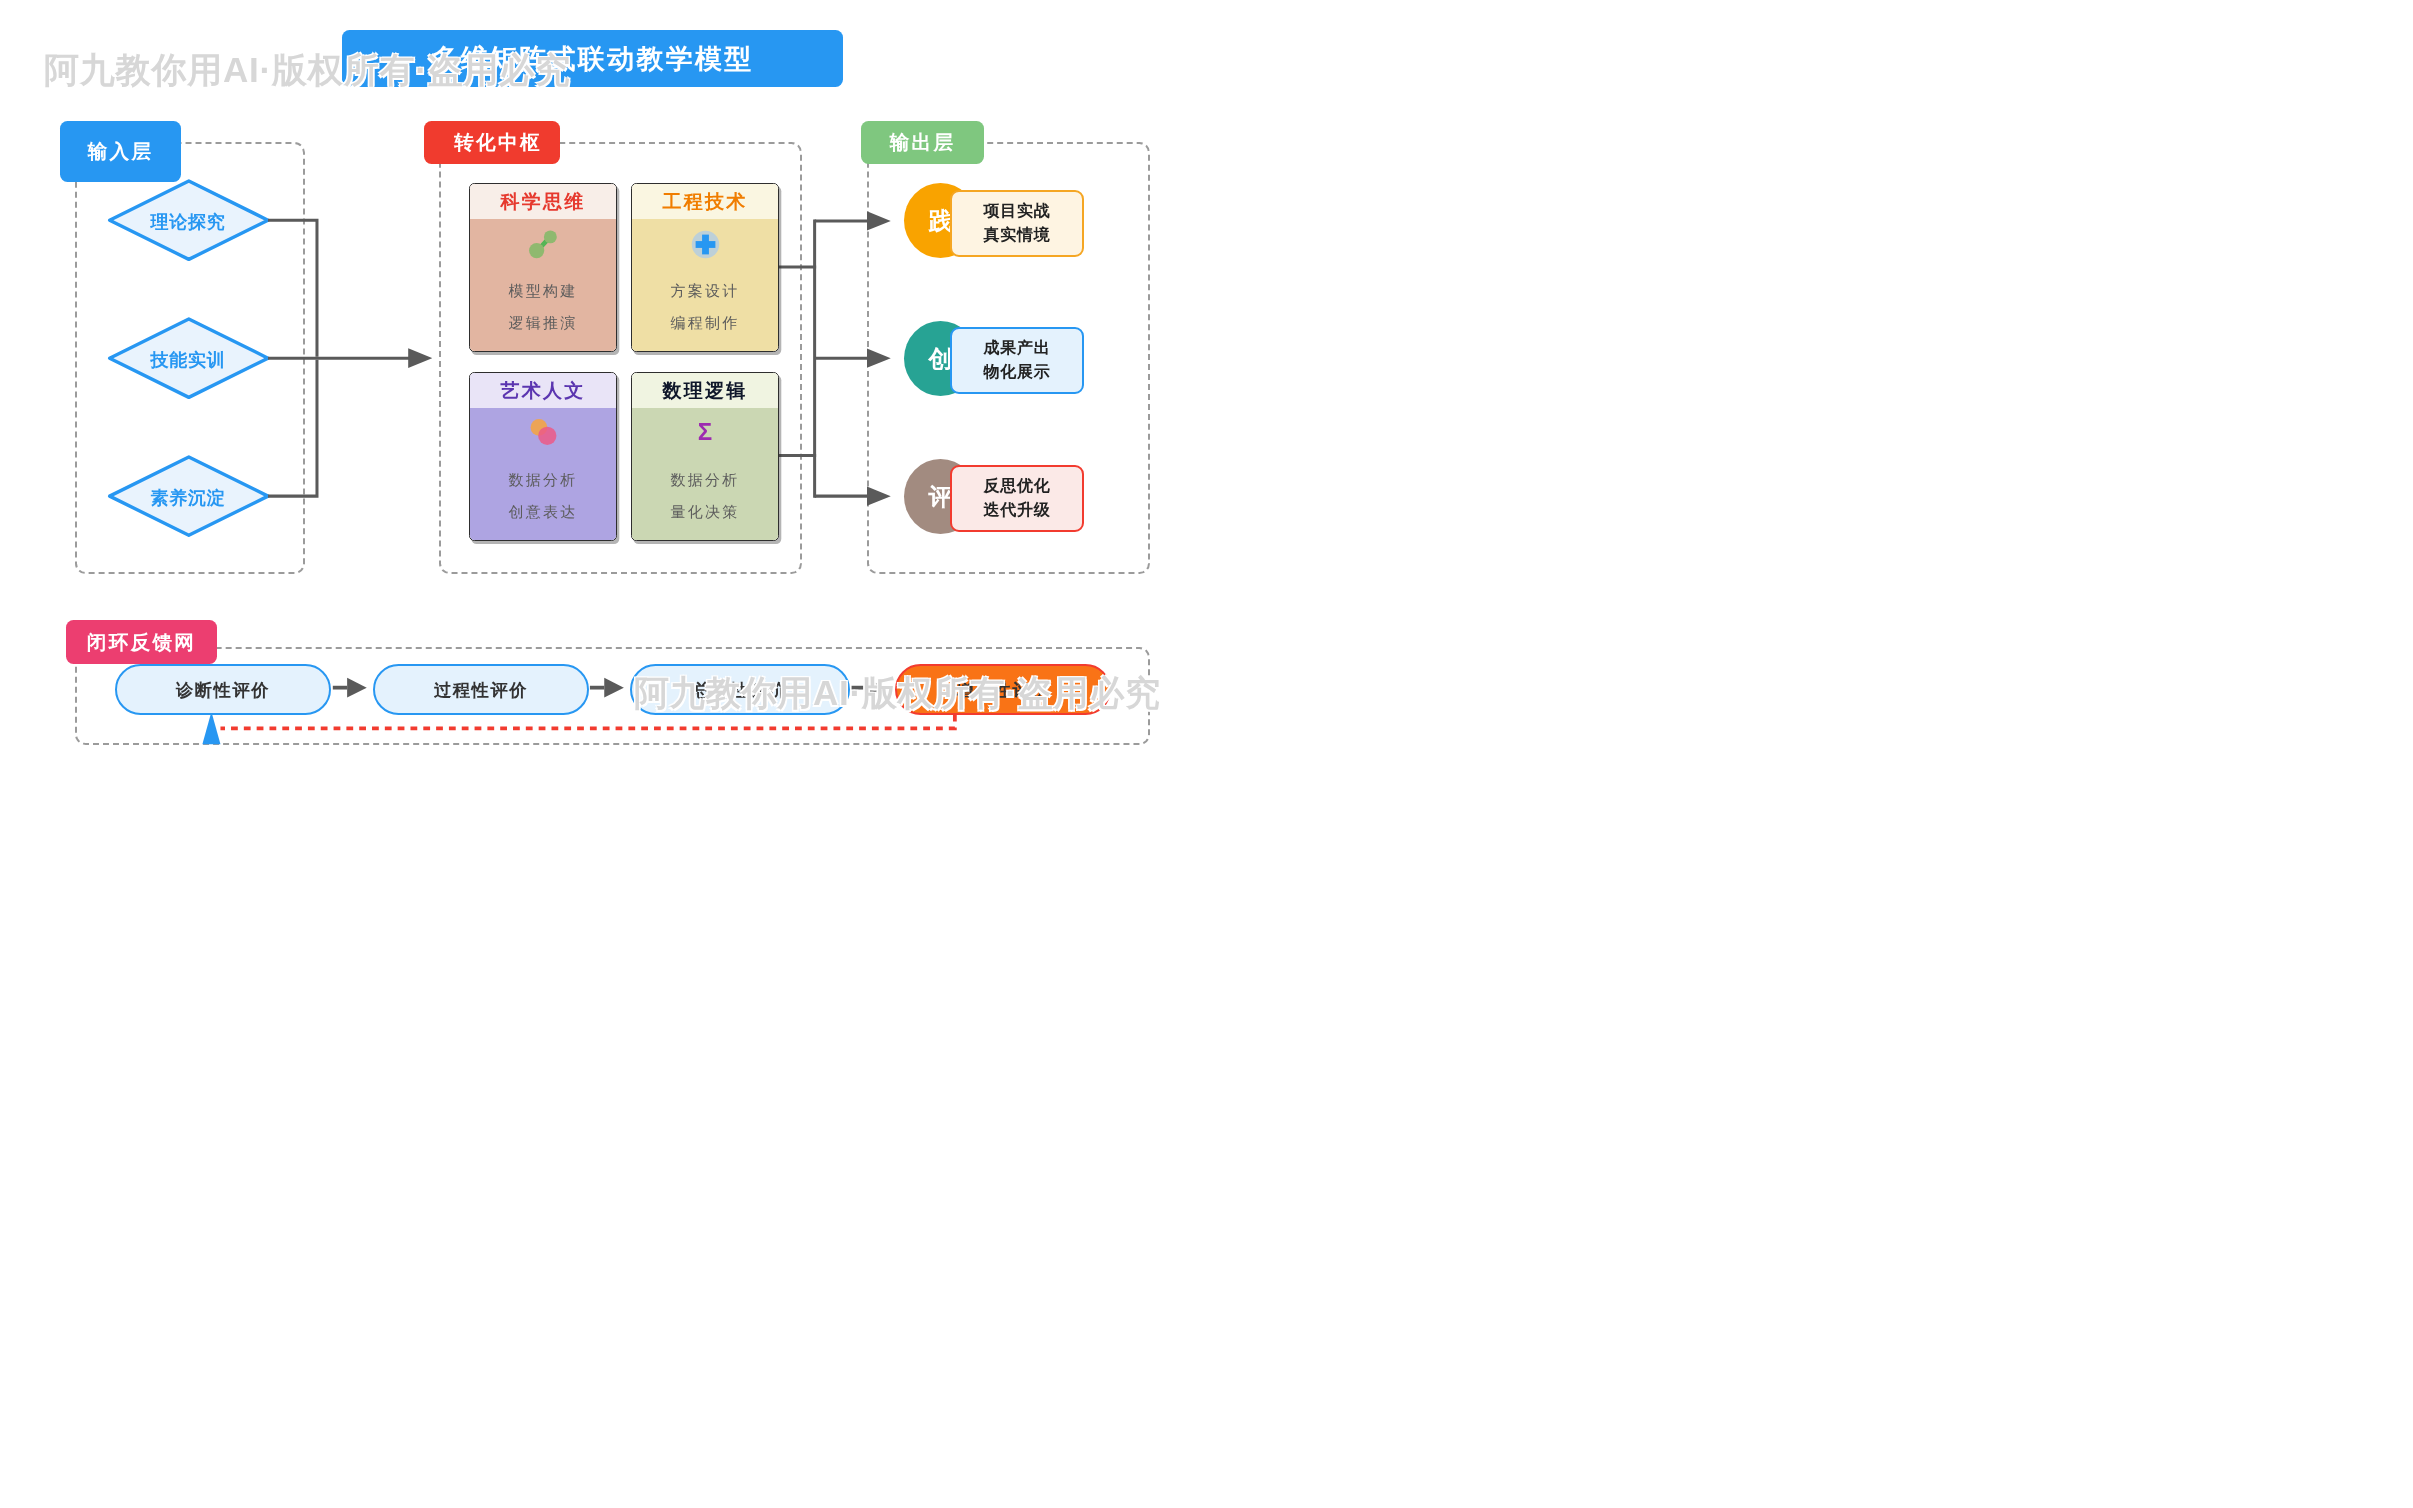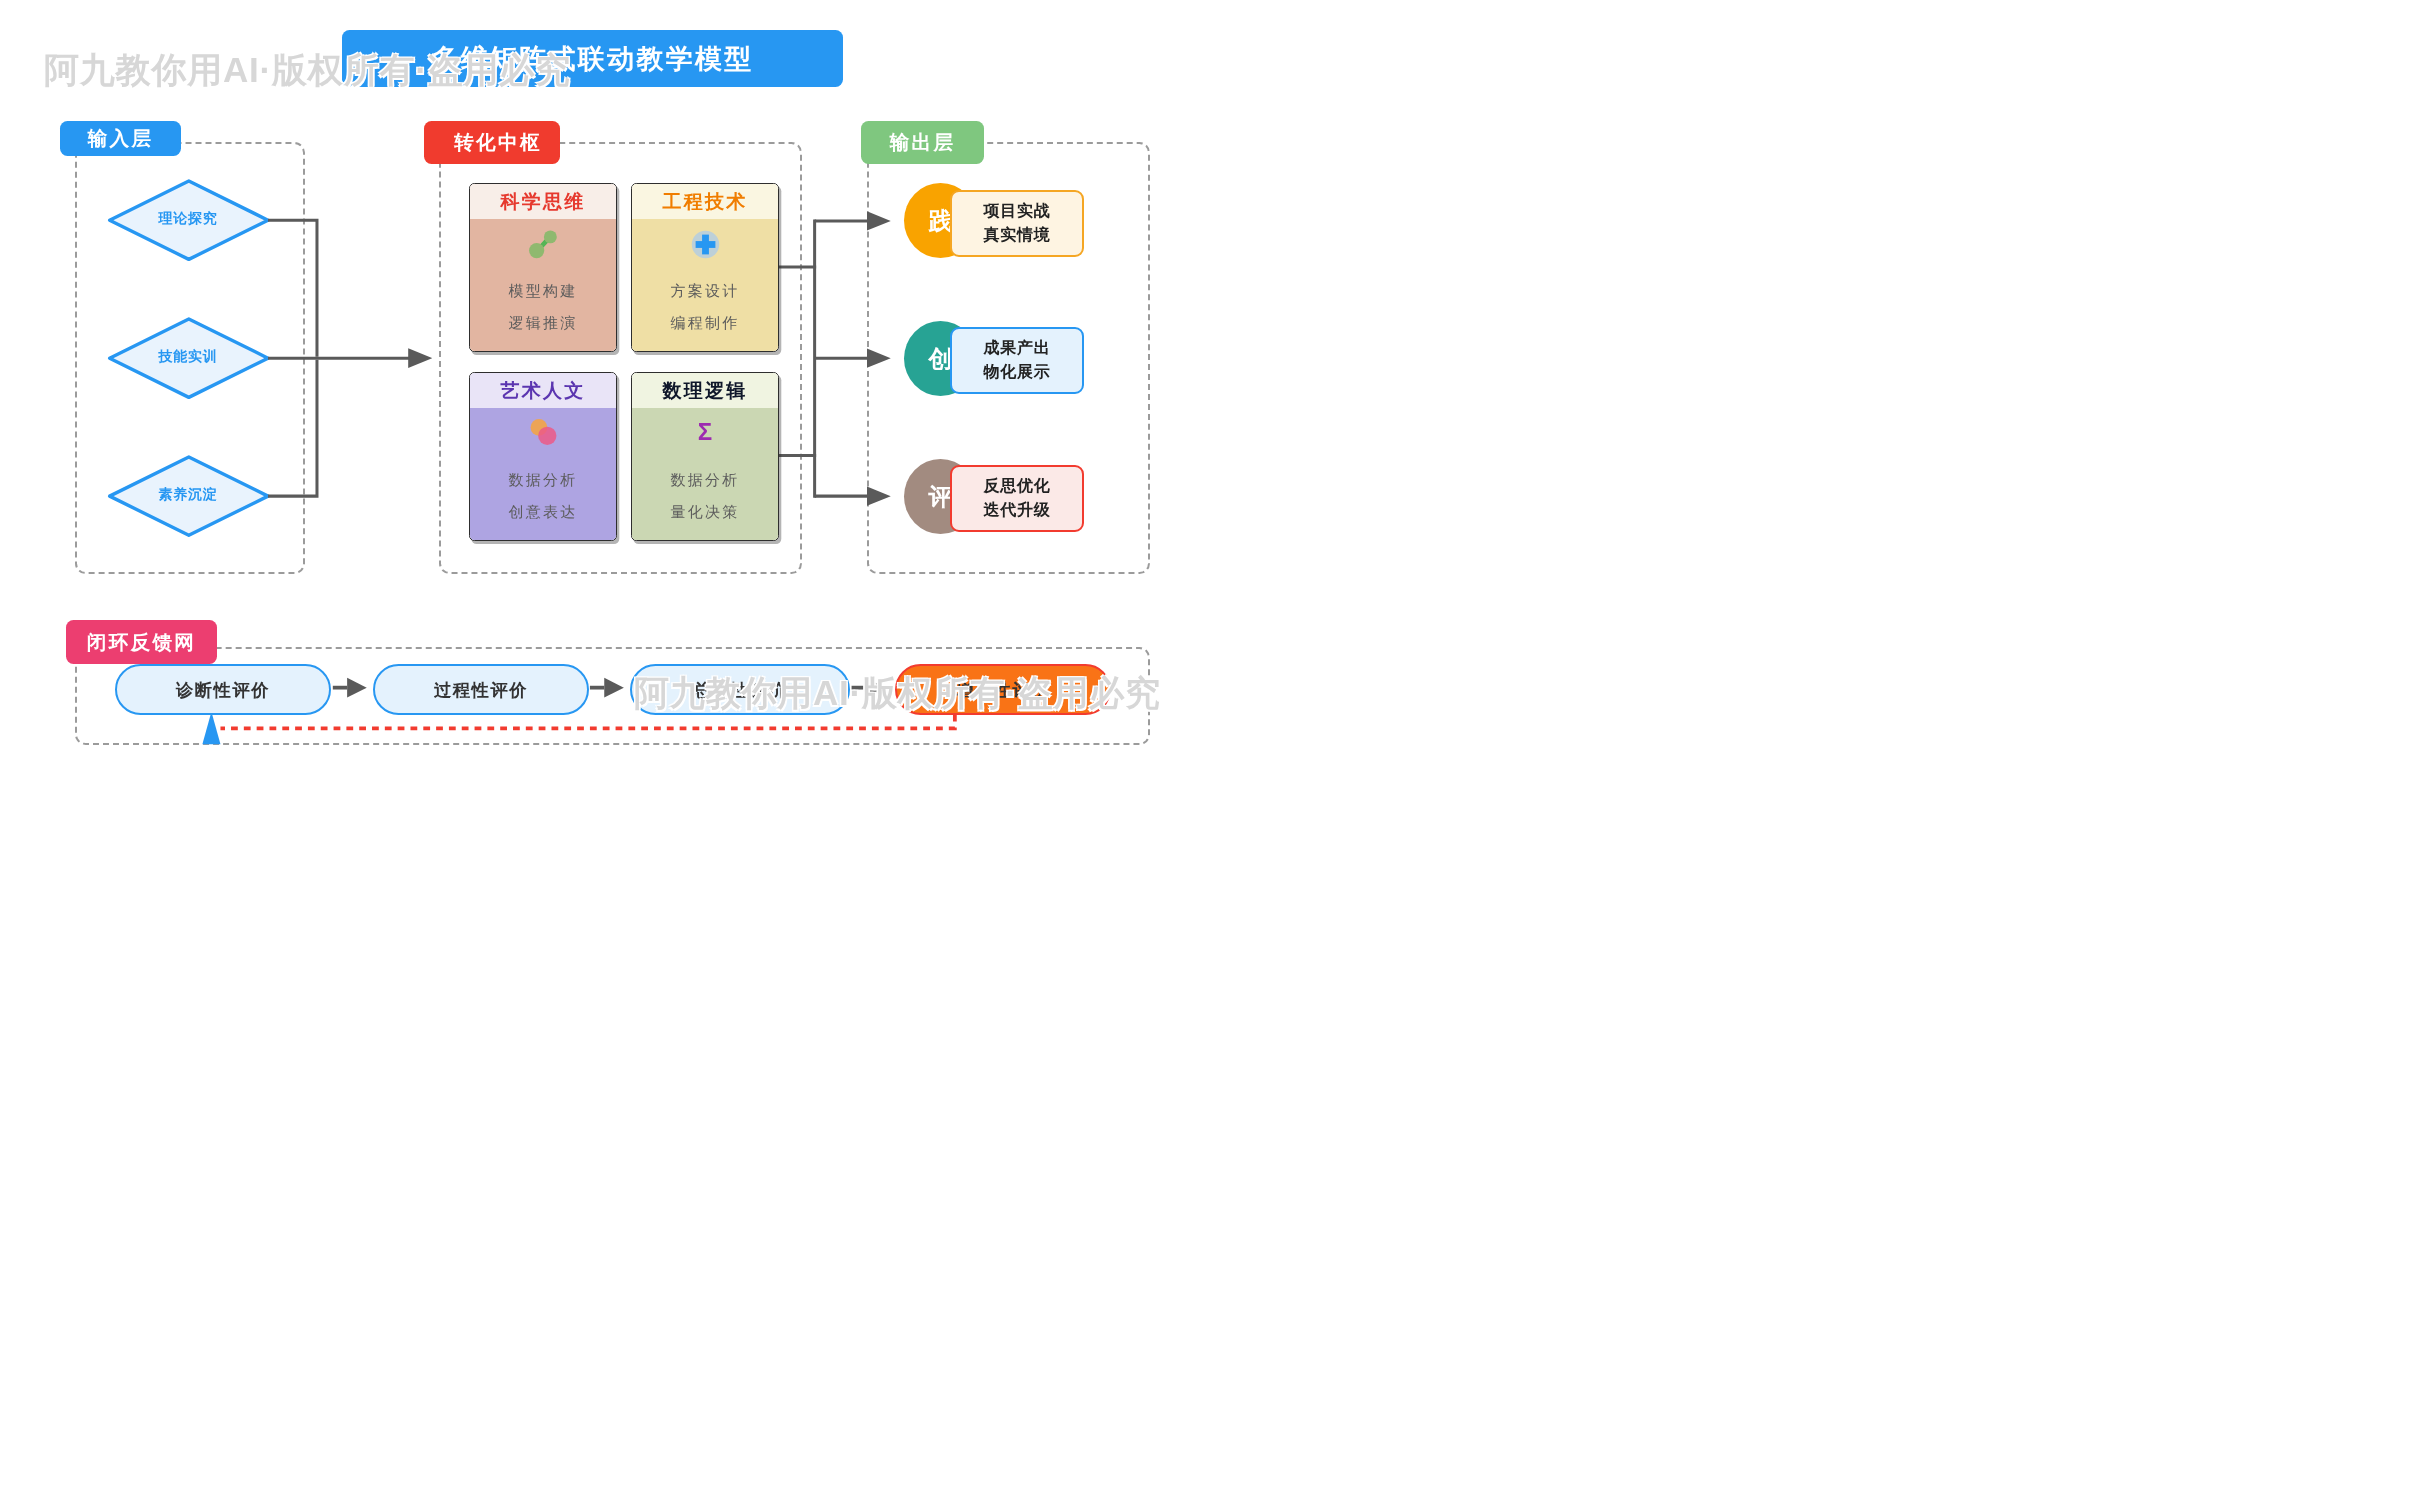--- a/index.html
+++ b/index.html
@@ -5,21 +5,21 @@
   html,body{margin:0;padding:0;background:#fff;}
   .canvas{position:relative;width:1207px;height:754px;background:#fff;overflow:hidden;
           font-family:"Liberation Sans",sans-serif;}
   .dash-box{position:absolute;border:2.3px dashed #9b9b9b;border-radius:10.6px;z-index:0;}
   .layer-svg{position:absolute;left:0;top:0;z-index:1;pointer-events:none;}
   .banner{position:absolute;left:342px;top:30px;width:501px;height:57px;background:#2797F2;
           border-radius:7.5px;display:flex;align-items:center;justify-content:center;z-index:2;}
   .banner span{color:#fff;font-size:27px;font-weight:bold;letter-spacing:2.3px;}
   .tag{position:absolute;display:flex;align-items:center;justify-content:center;color:#fff;
        font-weight:bold;font-size:19.6px;letter-spacing:2.3px;border-radius:7.5px;z-index:3;}
-  .dlabel{position:absolute;width:158px;text-align:center;color:#2797F2;font-size:14px;
+  .dlabel{position:absolute;width:158px;text-align:center;color:#2797F2;font-size:18px;
           font-weight:bold;z-index:3;letter-spacing:0.8px;}
   .card{position:absolute;width:146px;height:167px;border:1.9px solid #2e2e2e;border-radius:5.3px;
         overflow:hidden;z-index:2;box-shadow:2.3px 3px 0 rgba(40,40,40,.35);background:#fff;}
   .card .hd{height:35px;display:flex;align-items:center;justify-content:center;font-size:19px;
             font-weight:bold;letter-spacing:2.3px;}
   .card .bd{position:relative;height:132px;}
   .card .icon{position:absolute;top:7.5px;left:0;right:0;display:flex;justify-content:center;}
   .cline{position:absolute;left:0;right:0;text-align:center;font-size:15px;color:#5c5c5c;
          letter-spacing:2.3px;}
   .cline.l1{top:63px;} .cline.l2{top:95px;}
@@ -77,21 +77,21 @@
     <polygon points="1148,899 1174,912 1148,925" fill="#5a5a5a"></polygon>
 
     <path d="M1266 948 V966 H292" fill="none" stroke="#F23B2F" stroke-width="5" stroke-dasharray="9 8"></path>
     <polygon points="280,944 292,987 268,987" fill="#2797F2"></polygon>
   </svg>
 
   <div class="banner">
     <span>多维矩阵式联动教学模型</span>
   </div>
 
-  <div class="tag" style="left:60px;top:121px;width:121px;height:35px;background:#2797F2;font-family:Liberation Mono, monospace;">
+  <div class="tag" style="left:60px;top:121px;width:121px;height:61px;background:#2797F2;font-family:Liberation Mono, monospace;">
     <span>输入层</span>
   </div>
   <div class="tag" style="left:424px;top:121px;width:124px;height:43px;background:#F03B2E;padding-left:12px;">
     <span>转化中枢</span>
   </div>
   <div class="tag" style="left:861px;top:121px;width:123px;height:43px;background:#7FC77F;">
     <span>输出层</span>
   </div>
   <div class="tag" style="left:66px;top:620px;width:151px;height:44px;background:#EC3E70;text-align:center;">
     <span>闭环反馈网</span>

